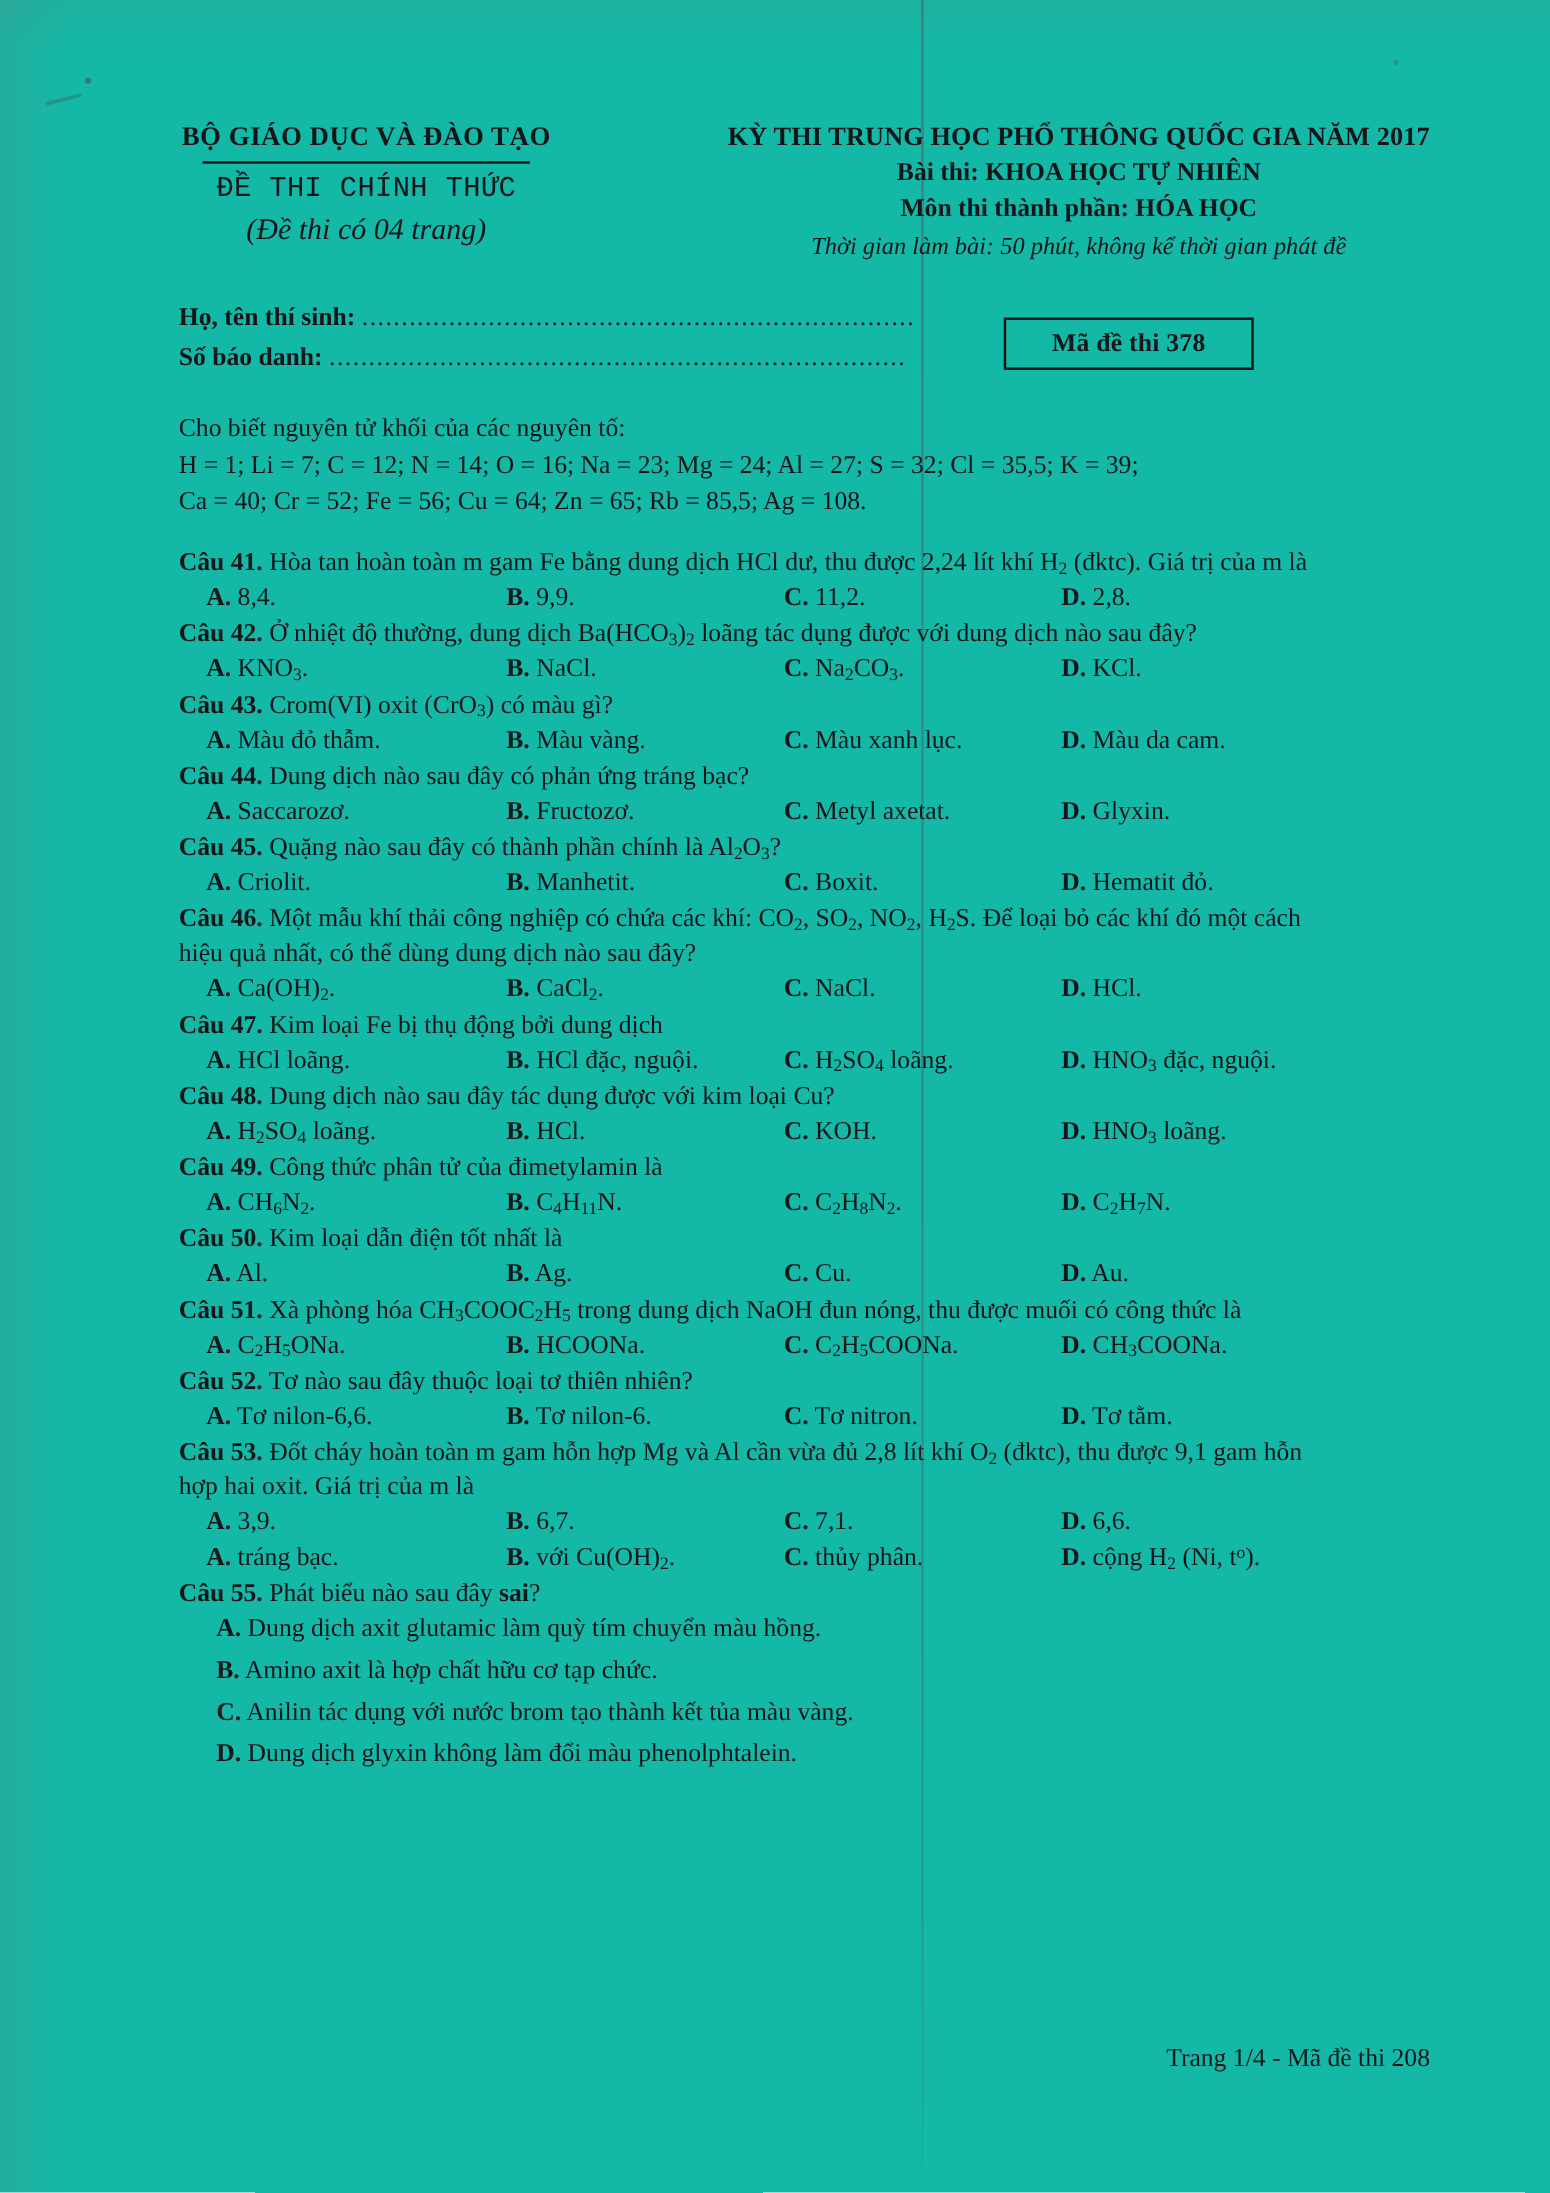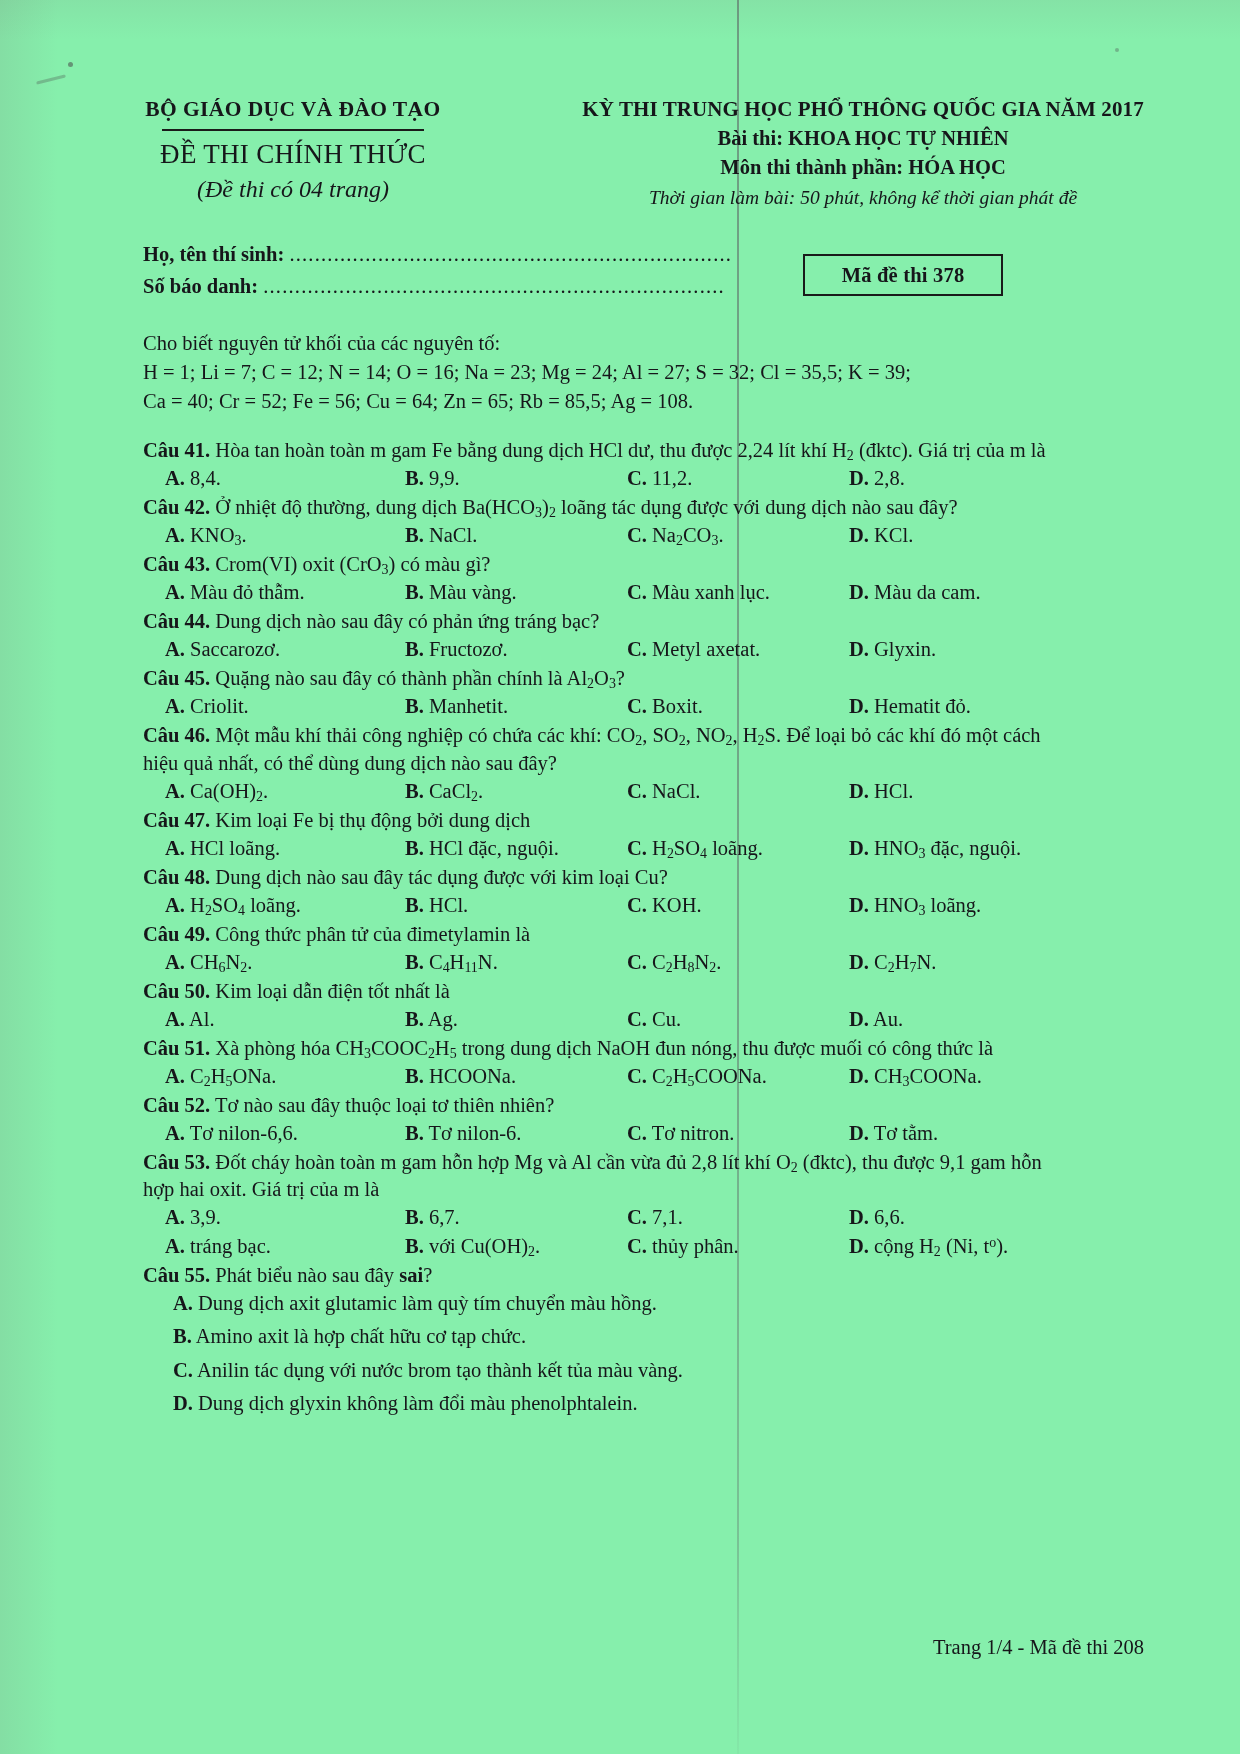--- a/index.html
+++ b/index.html
@@ -13,21 +13,21 @@
     position: relative;
     font-family: "Liberation Serif", "DejaVu Serif", serif;
     color: #16161a;
     overflow: hidden;
   }
 
   
   .page {
     position: absolute;
     inset: 0;
-    background: #86efac;
+    background: #14b8a6;
   }
 
   
   .fold-line {
     position: absolute;
     left: 737px;
     top: 0;
     width: 2px;
     height: 1754px;
     background: linear-gradient(to bottom,
@@ -80,23 +80,24 @@
     display: inline-block;
     padding-bottom: 2px;
   }
   .ministry-rule {
     width: 262px;
     height: 2px;
     background: #1a1a1a;
     margin: 3px auto 6px auto;
   }
   .official {
-    font-size: 27px;
+    font-size: 23px;
     letter-spacing: .3px;
     font-weight: 500;
+    font-family: Liberation Mono, monospace;
   }
   .pagecount {
     font-style: italic;
     font-size: 24px;
     margin-top: 3px;
   }
 
   .hdr-right {
     flex: 1;
     text-align: center;

